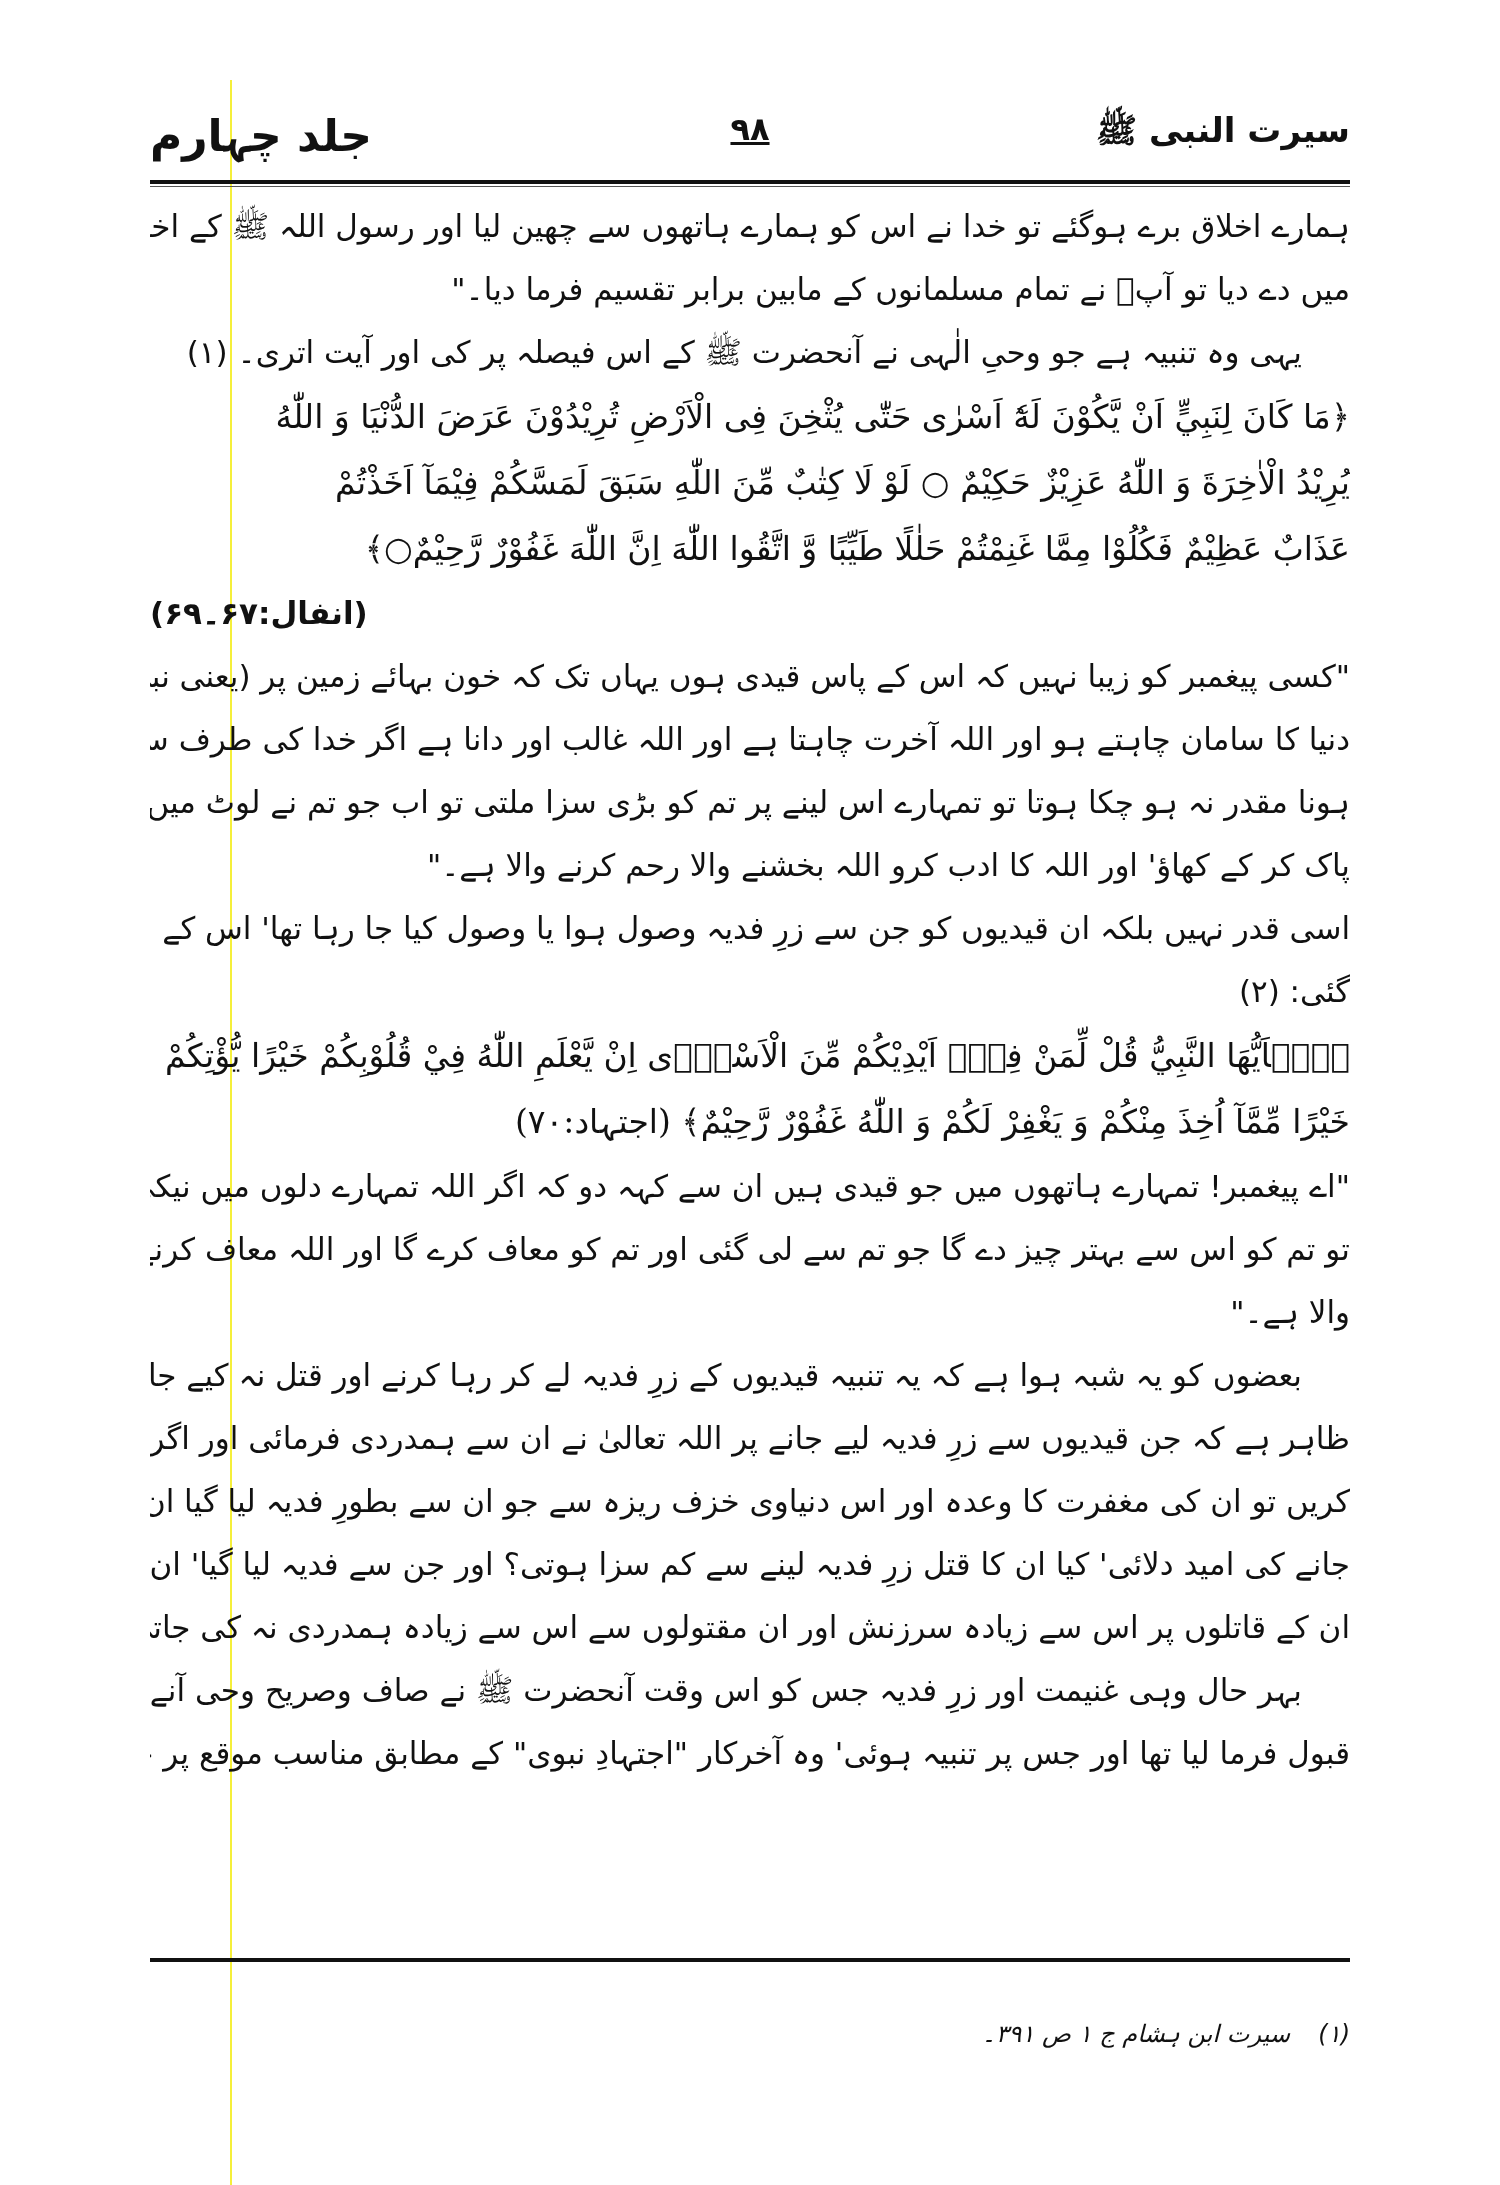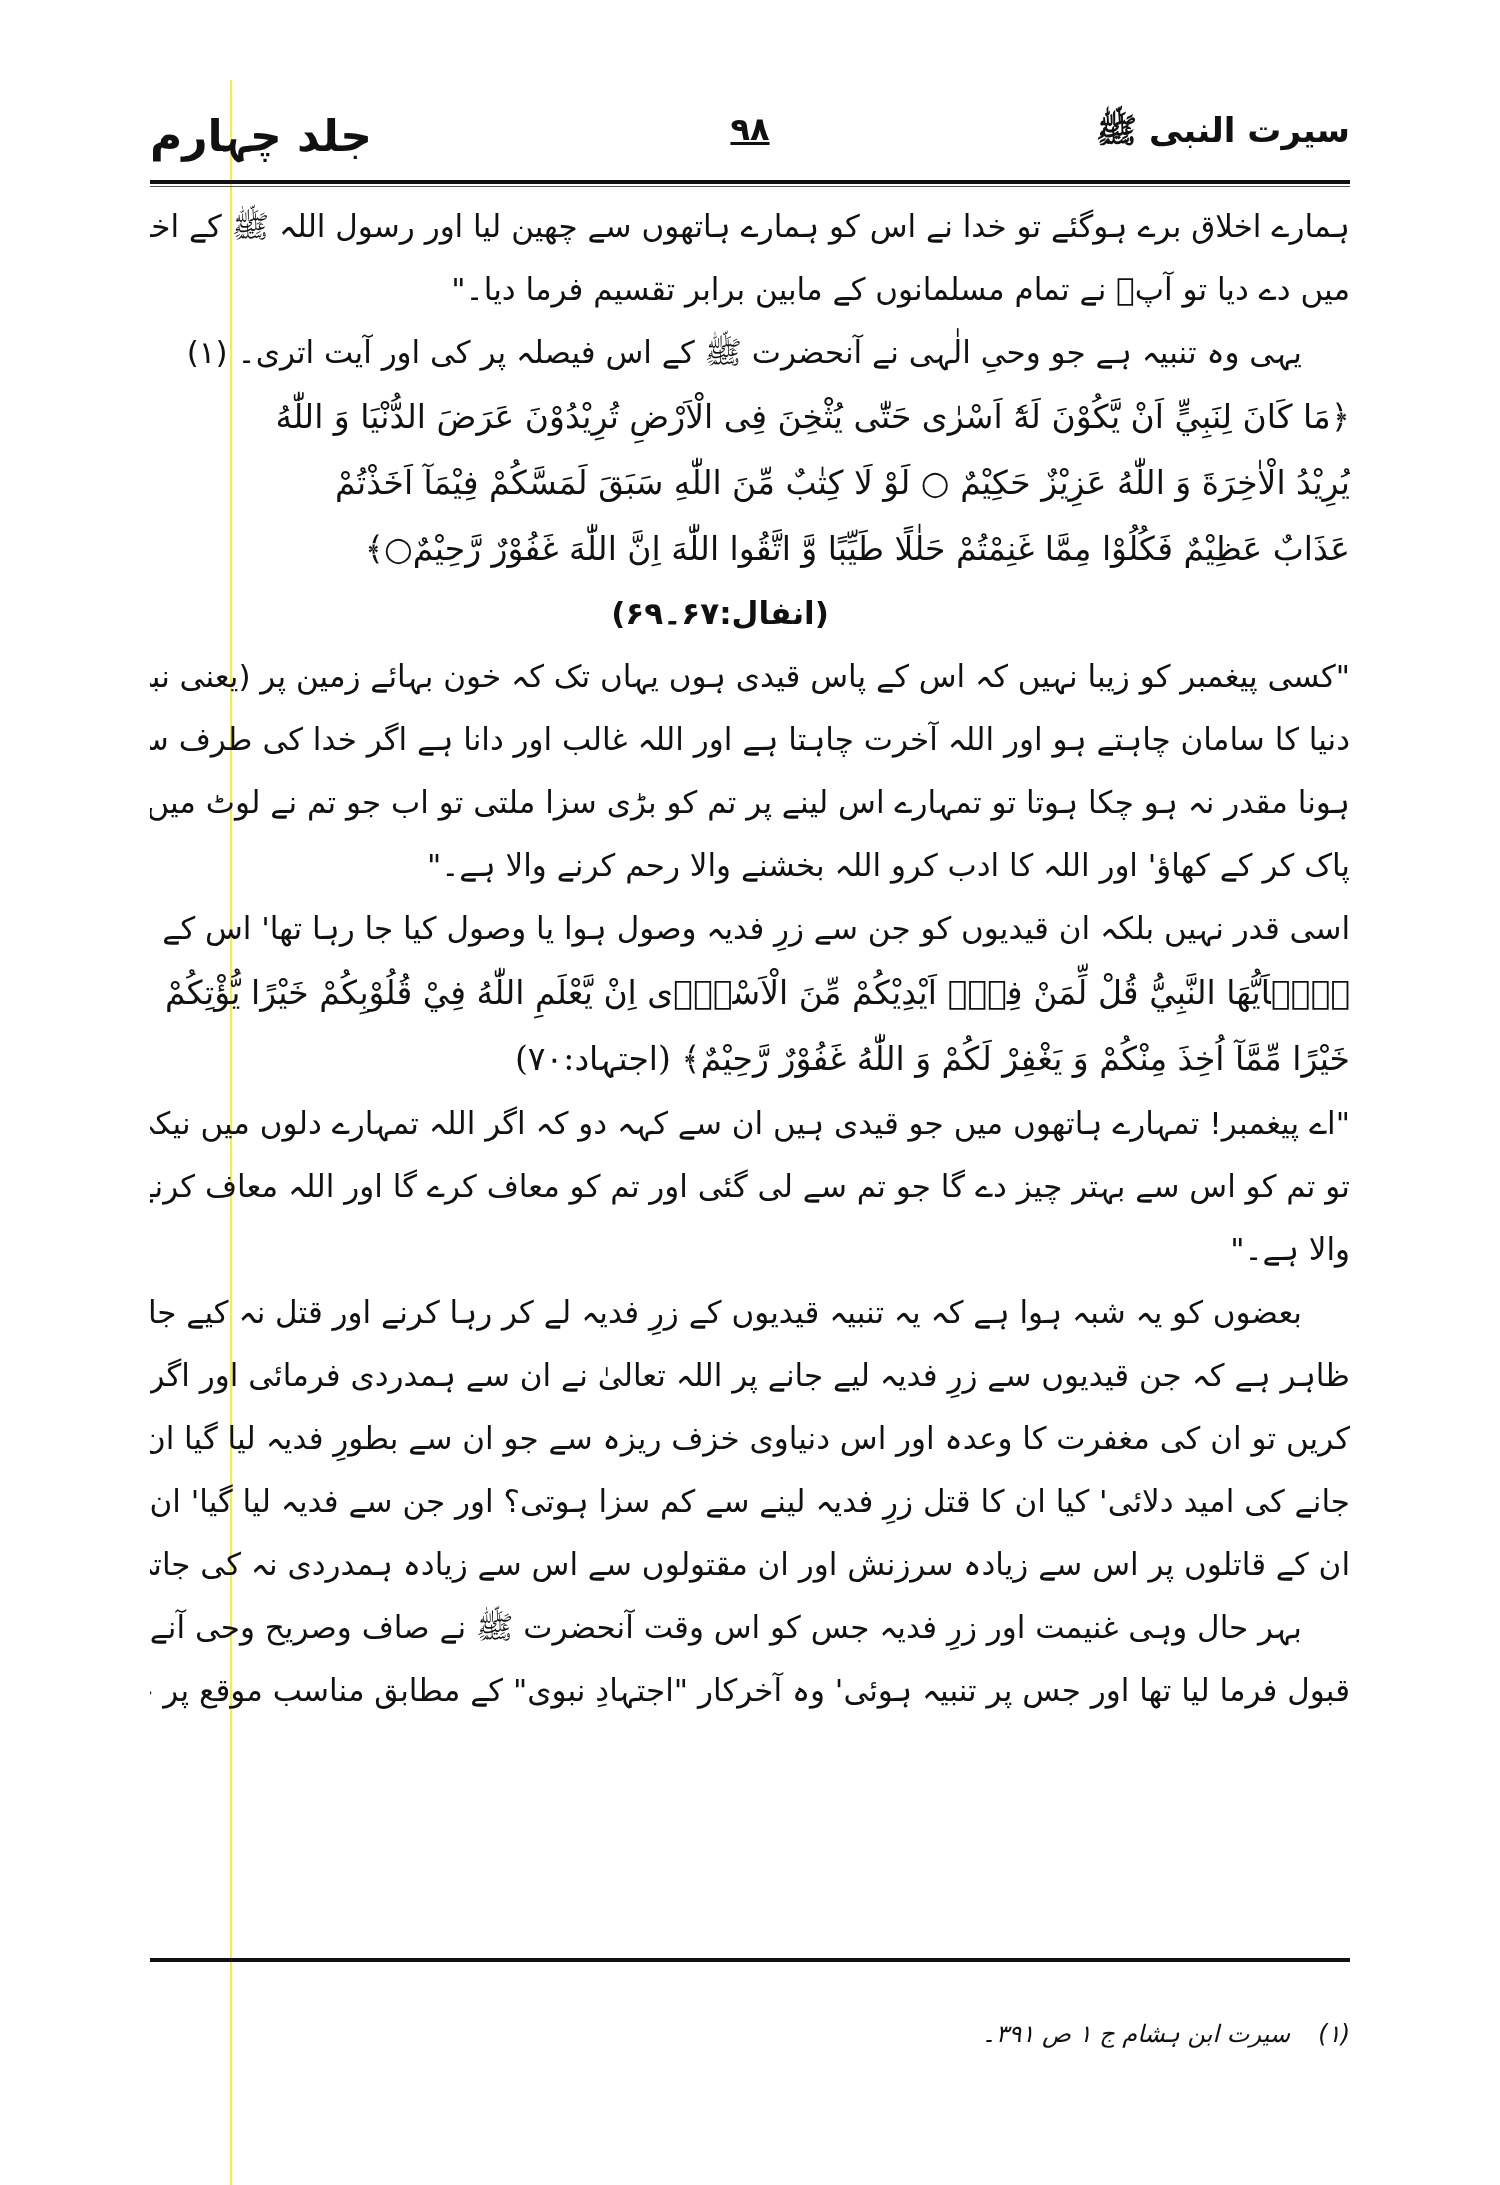--- a/index.html
+++ b/index.html
@@ -13,21 +13,21 @@
   .hdr-vol { position:absolute; left:0; top:0; font-size:44px; font-weight:bold; }
   .hdr-rule { position:absolute; left:150px; right:150px; top:180px; height:4px; background:#111; }
   .hdr-rule2 { position:absolute; left:150px; right:150px; top:186px; height:1px; background:#555; }
 
   .body { position:absolute; left:150px; right:150px; top:195px; direction:rtl; text-align:justify; }
   .line { font-size:31px; line-height:63px; white-space:nowrap; overflow:hidden; }
   .urdu { font-family:"DejaVu Sans", sans-serif; }
   .arabic { font-family:"DejaVu Serif", serif; font-weight:normal; font-size:33px; line-height:66px; }
   .ref { font-weight:bold; }
   .indent { padding-right:48px; }
-  .center { text-align:center; padding-right:60px; }
+  .center { text-align:left; padding-right:60px; }
 
   .fn-rule { position:absolute; left:150px; right:150px; top:1958px; height:4px; background:#111; }
   .footnotes { position:absolute; right:150px; left:150px; top:2010px; direction:rtl;font-style:italic; }
   .fn { font-size:24px; line-height:48px; }
   .fn-num { display:inline-block; width:60px; }
 </style>
 </head>
 <body>
 
 <div class="page">
@@ -47,20 +47,21 @@
       <div class="line urdu indent">یہی وہ تنبیہ ہے جو وحیِ الٰہی نے آنحضرت ﷺ کے اس فیصلہ پر کی اور آیت اتری۔ (۱)</div>
       <div class="line arabic">﴿مَا كَانَ لِنَبِيٍّ اَنْ يَّكُوْنَ لَهٗٓ اَسْرٰى حَتّٰى يُثْخِنَ فِى الْاَرْضِ تُرِيْدُوْنَ عَرَضَ الدُّنْيَا وَ اللّٰهُ</div>
       <div class="line arabic">يُرِيْدُ الْاٰخِرَةَ وَ اللّٰهُ عَزِيْزٌ حَكِيْمٌ ○ لَوْ لَا كِتٰبٌ مِّنَ اللّٰهِ سَبَقَ لَمَسَّكُمْ فِيْمَآ اَخَذْتُمْ</div>
       <div class="line arabic">عَذَابٌ عَظِيْمٌ  فَكُلُوْا مِمَّا غَنِمْتُمْ حَلٰلًا طَيِّبًا وَّ اتَّقُوا اللّٰهَ اِنَّ اللّٰهَ غَفُوْرٌ رَّحِيْمٌ○﴾</div>
       <div class="line urdu ref center">(انفال:۶۷۔۶۹)</div>
       <div class="line urdu">"کسی پیغمبر کو زیبا نہیں کہ اس کے پاس قیدی ہوں یہاں تک کہ خون بہائے زمین پر (یعنی نبی) تم لوگ</div>
       <div class="line urdu">دنیا کا سامان چاہتے ہو اور اللہ آخرت چاہتا ہے اور اللہ غالب اور دانا ہے اگر خدا کی طرف سے یوں</div>
       <div class="line urdu">ہونا مقدر نہ ہو چکا ہوتا تو تمہارے اس لینے پر تم کو بڑی سزا ملتی تو اب جو تم نے لوٹ میں پایا حلال و</div>
       <div class="line urdu">پاک کر کے کھاؤ' اور اللہ کا ادب کرو اللہ بخشنے والا رحم کرنے والا ہے۔"</div>
       <div class="line urdu">اسی قدر نہیں بلکہ ان قیدیوں کو جن سے زرِ فدیہ وصول ہوا یا وصول کیا جا رہا تھا' اس کے بعد ہی یہ تسلی دی</div>
+      <div class="line urdu">گئی: (۲)</div>
       <div class="line arabic">﴿يٰۤاَيُّهَا النَّبِيُّ قُلْ لِّمَنْ فِيْۤ اَيْدِيْكُمْ مِّنَ الْاَسْرٰۤى اِنْ يَّعْلَمِ اللّٰهُ فِيْ قُلُوْبِكُمْ خَيْرًا يُّؤْتِكُمْ</div>
       <div class="line arabic">خَيْرًا مِّمَّآ اُخِذَ مِنْكُمْ وَ يَغْفِرْ لَكُمْ وَ اللّٰهُ غَفُوْرٌ رَّحِيْمٌ﴾ (اجتہاد:۷۰)</div>
       <div class="line urdu">"اے پیغمبر! تمہارے ہاتھوں میں جو قیدی ہیں ان سے کہہ دو کہ اگر اللہ تمہارے دلوں میں نیکی پائے گا</div>
       <div class="line urdu">تو تم کو اس سے بہتر چیز دے گا جو تم سے لی گئی اور تم کو معاف کرے گا اور اللہ معاف کرنے اور رحم کرنے</div>
       <div class="line urdu">والا ہے۔"</div>
       <div class="line urdu indent">بعضوں کو یہ شبہ ہوا ہے کہ یہ تنبیہ قیدیوں کے زرِ فدیہ لے کر رہا کرنے اور قتل نہ کیے جانے پر ہوئی' حالانکہ</div>
       <div class="line urdu">ظاہر ہے کہ جن قیدیوں سے زرِ فدیہ لیے جانے پر اللہ تعالیٰ نے ان سے ہمدردی فرمائی اور اگر وہ حسنِ نیت ظاہر</div>
       <div class="line urdu">کریں تو ان کی مغفرت کا وعدہ اور اس دنیاوی خزف ریزہ سے جو ان سے بطورِ فدیہ لیا گیا  ان کو بہتر دولت دیے</div>
       <div class="line urdu">جانے کی امید دلائی' کیا ان کا قتل زرِ فدیہ لینے سے کم سزا ہوتی؟ اور جن سے فدیہ لیا گیا' ان کے قتل کیے جانے پر</div>
       <div class="line urdu">ان کے قاتلوں پر اس سے زیادہ سرزنش اور ان مقتولوں سے اس سے زیادہ ہمدردی نہ کی جاتی۔</div>

